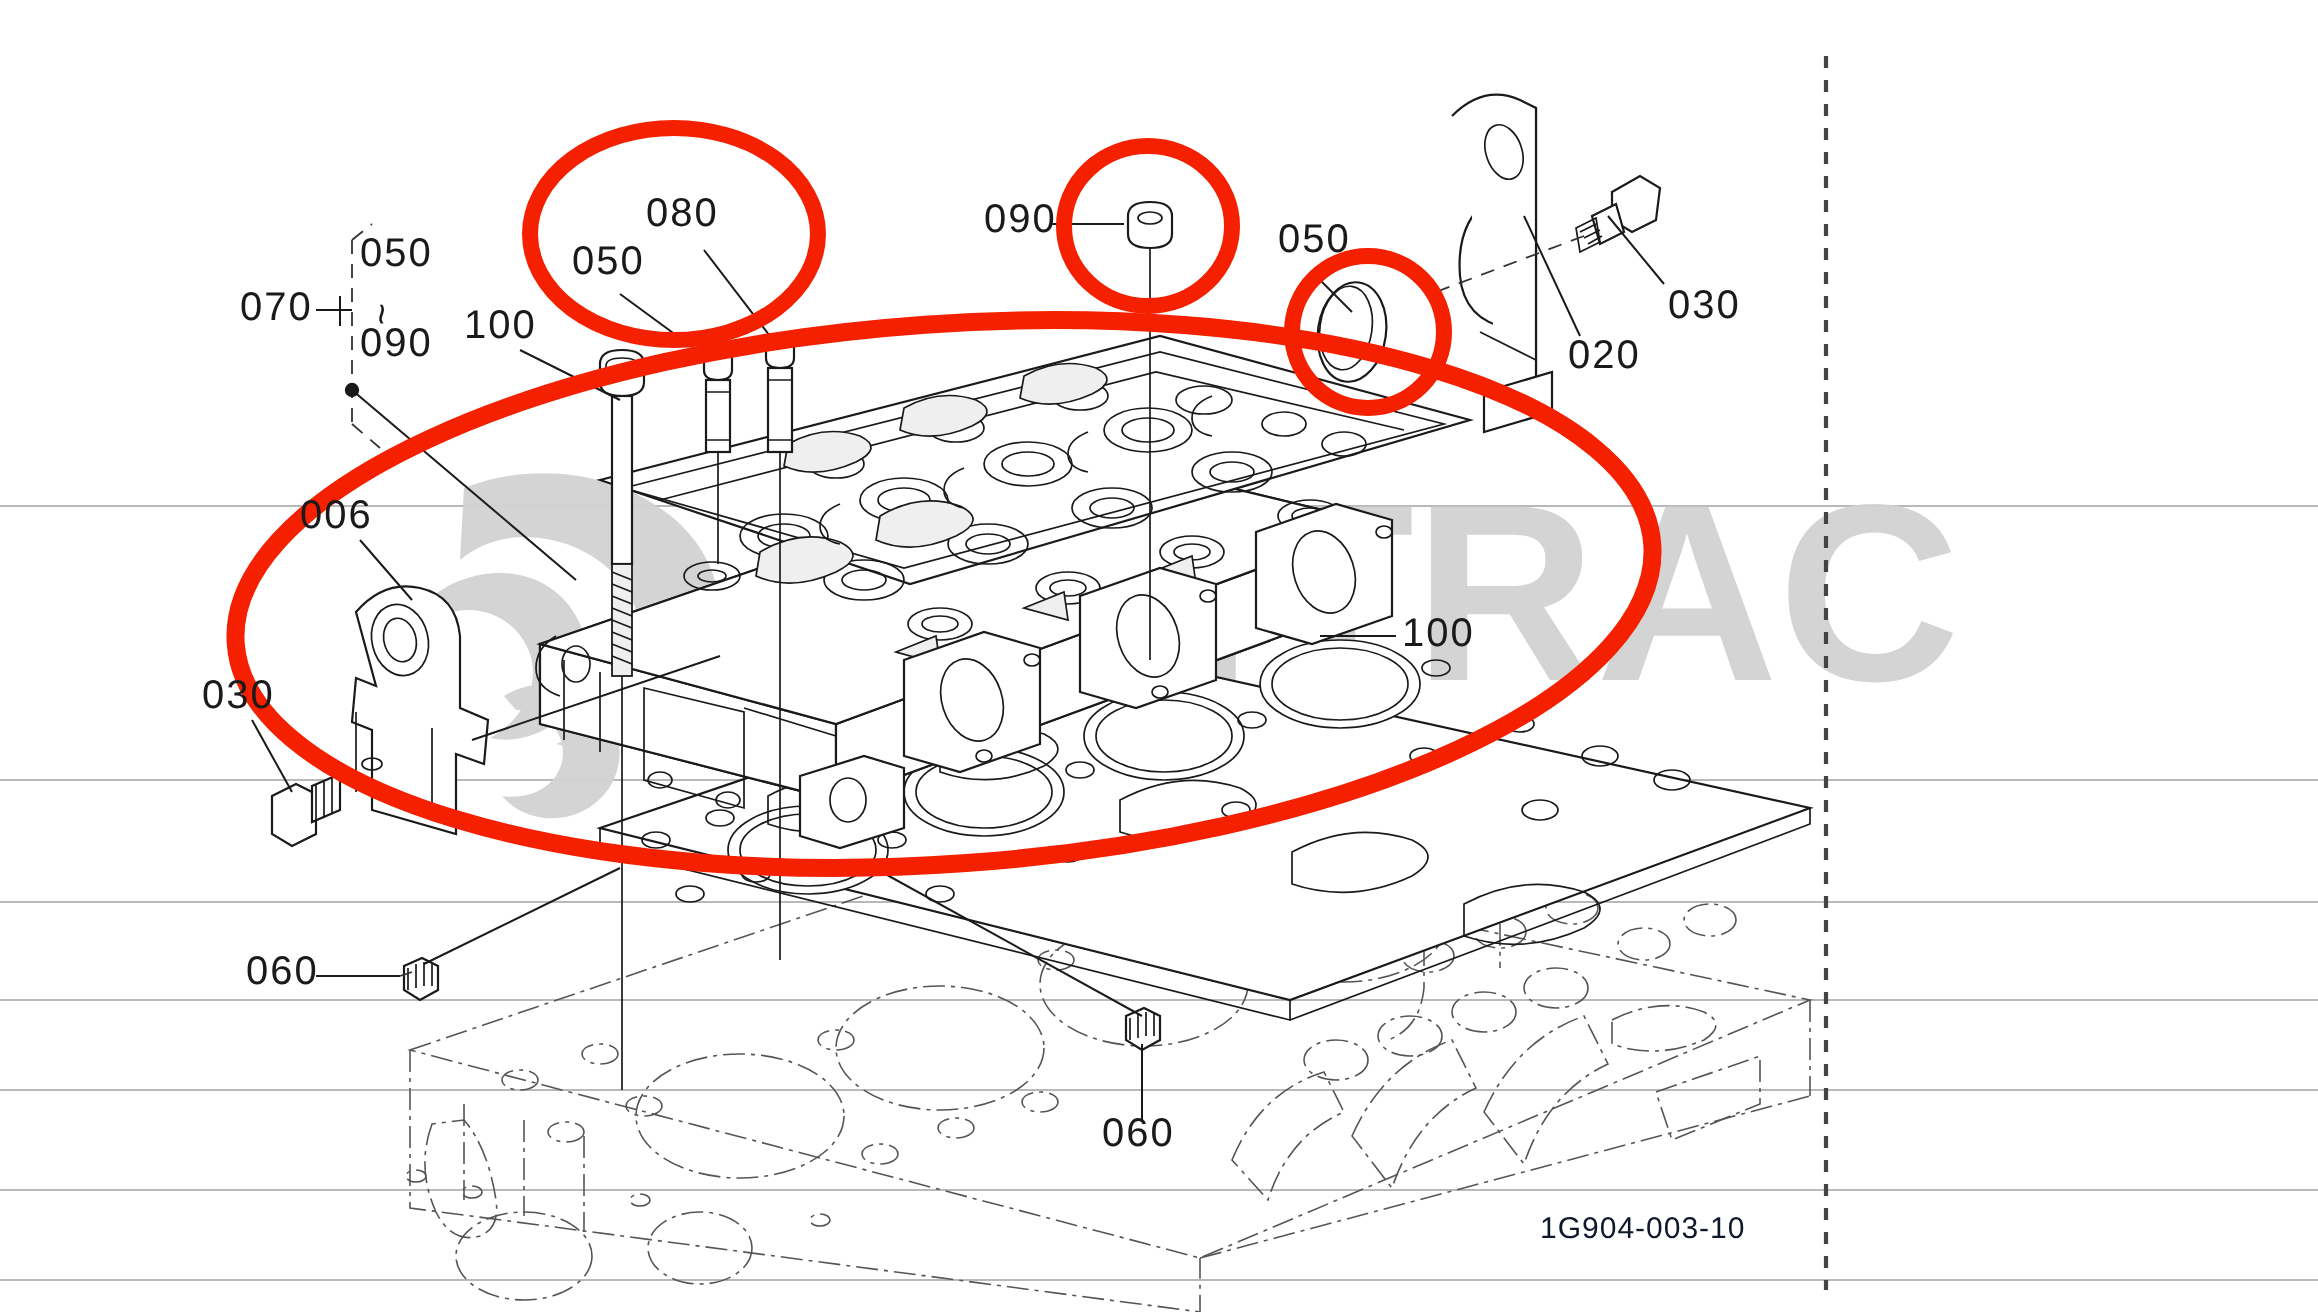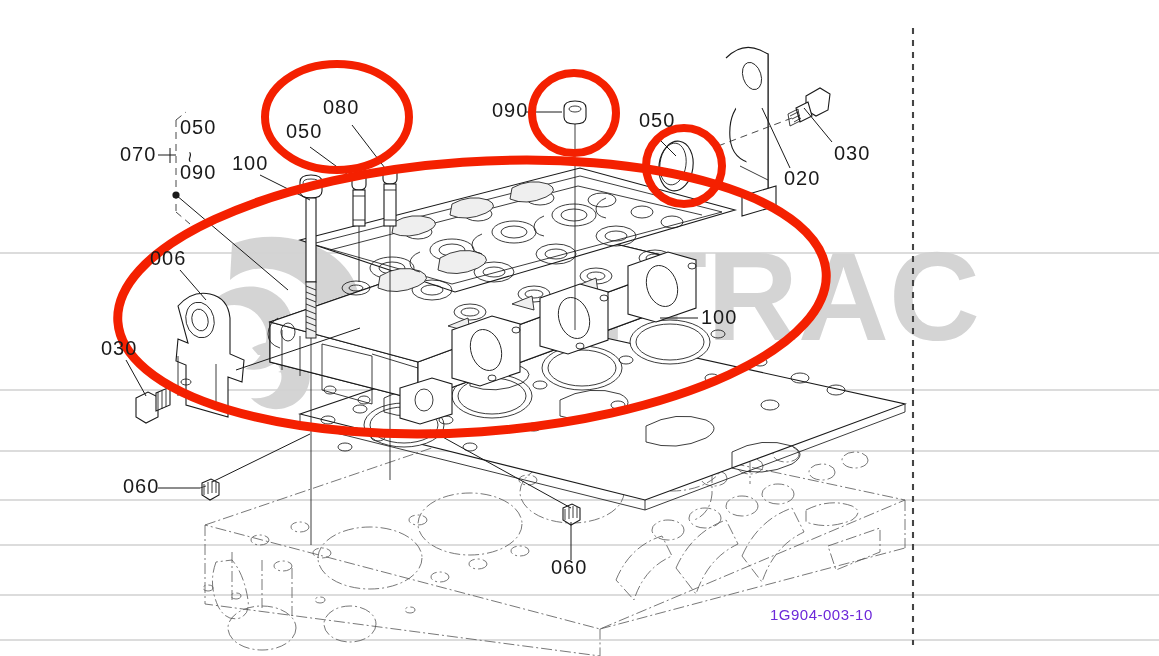--- a/index.html
+++ b/index.html
@@ -28,21 +28,21 @@
     font-family: "Liberation Sans", sans-serif;
     font-size: 20px;
     letter-spacing: 1px;
     color: #1a1a1a;
     white-space: nowrap;
     user-select: none;
   }
   .lbl.small {
     font-size: 15px;
     letter-spacing: 0.5px;
-    color: #6d28d9;
+    color: #0f172a;
   }
   .tilde {
     position: absolute;
     font-size: 19px;
     color: #1a1a1a;
     transform: rotate(90deg);
   }
 </style>
 </head>
 <body>

